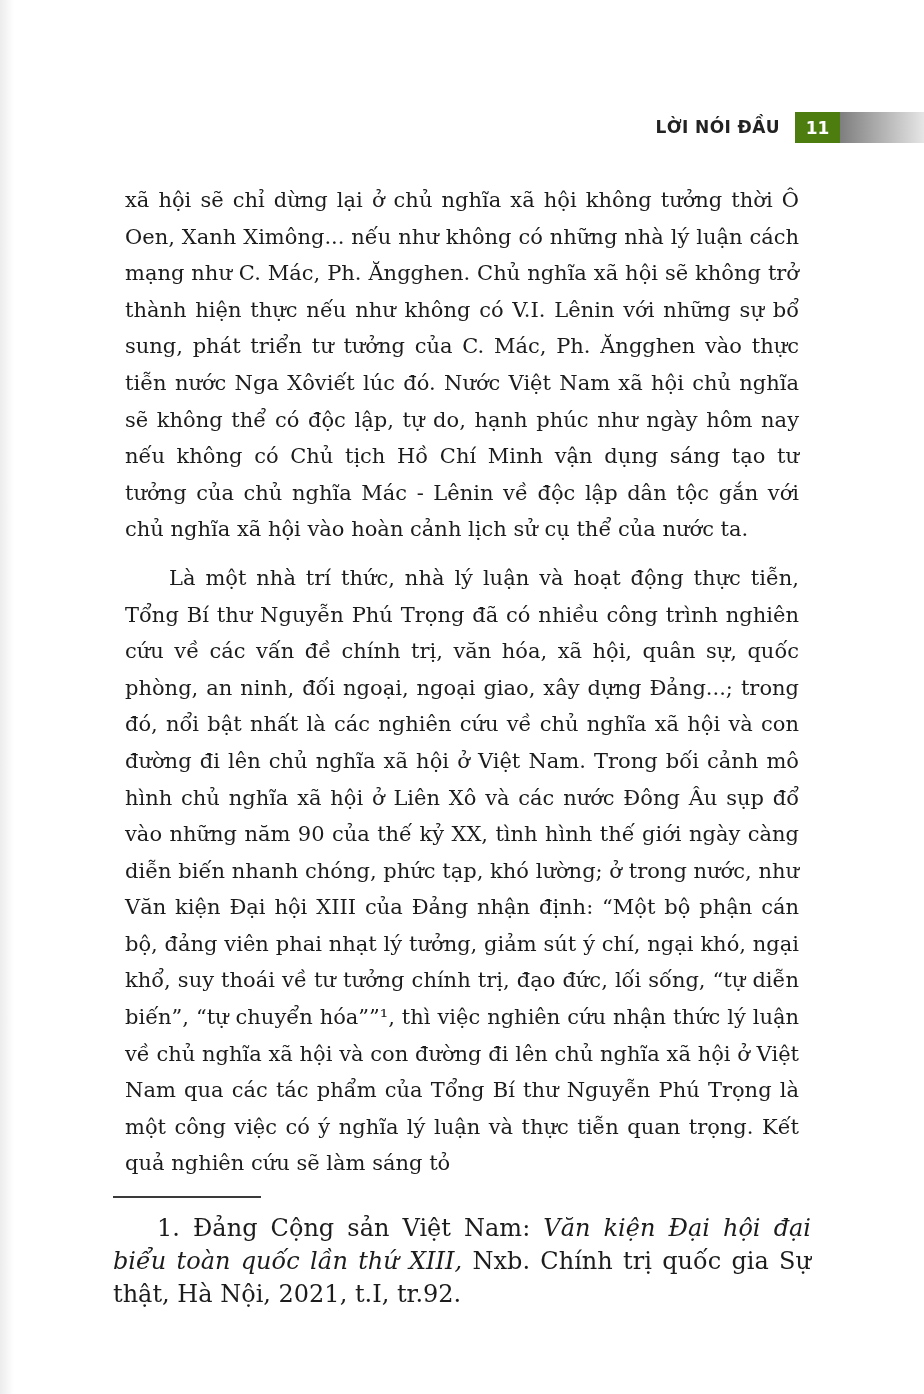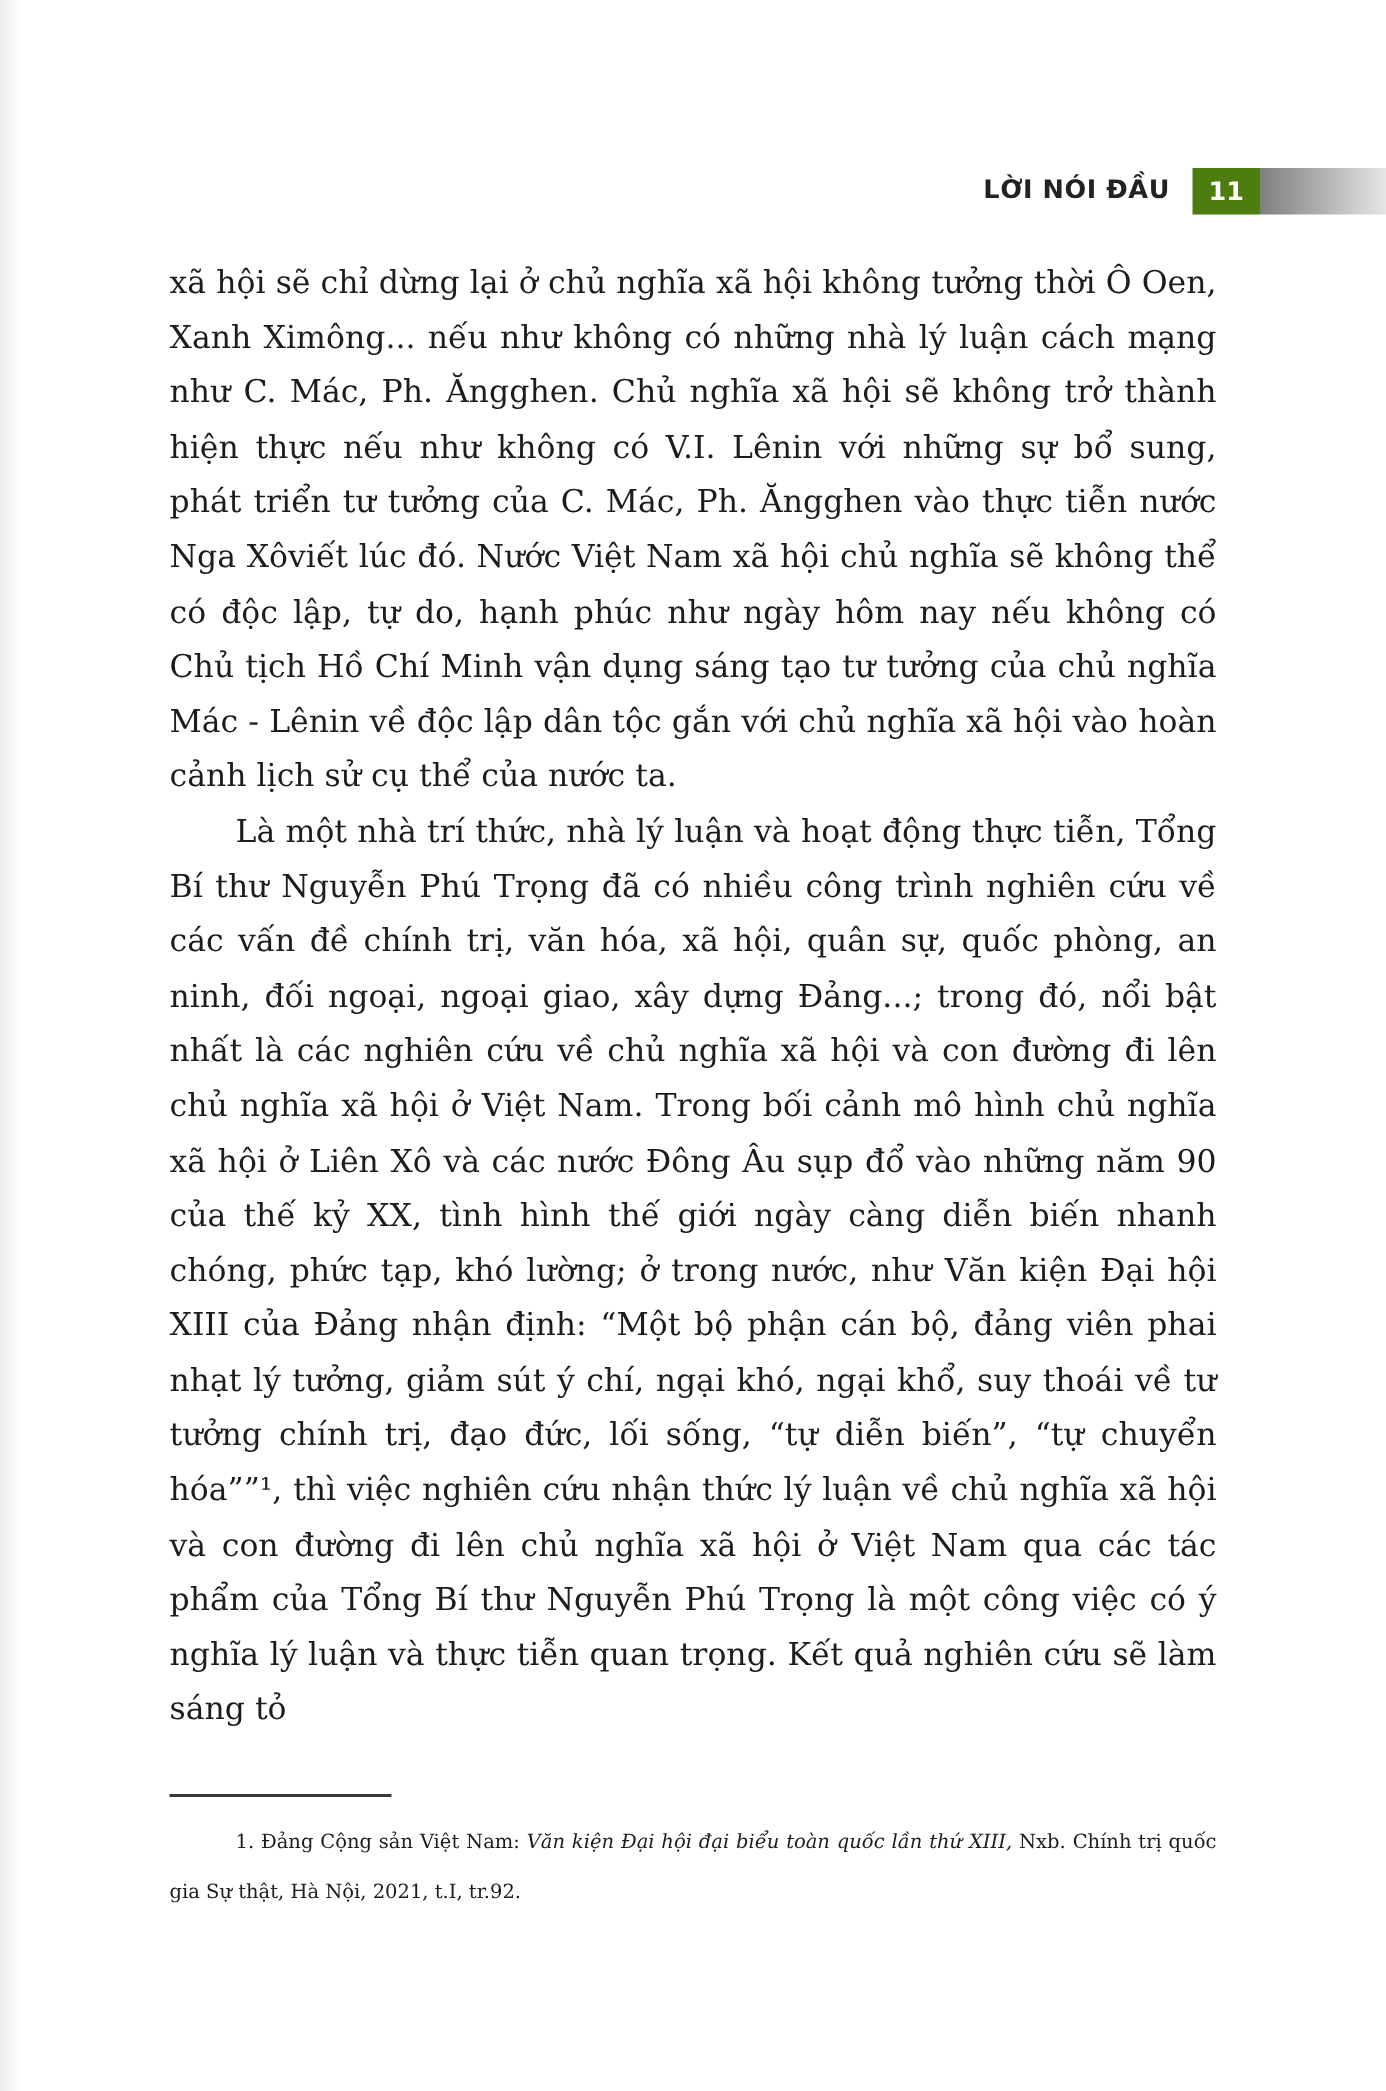--- a/index.html
+++ b/index.html
@@ -63,21 +63,21 @@
   }
 
   
   .page-body {
     position: absolute;
     left: 113px;
     top: 170px;
     width: 698px;
   }
   .body-par {
-    margin: 0;
+    margin: 12px;
     font-size: 21px;
     line-height: 36.6px;
     text-align: justify;
     color: #1c1c1c;
   }
   .body-par.indent { text-indent: 44px; }
 
   
   .footnote-area {
     position: absolute;
@@ -86,21 +86,21 @@
     width: 698px;
   }
   .footnote-separator {
     width: 148px;
     height: 0;
     border-top: 2px solid #3a3a3a;
     margin: 0 0 14px 0;
   }
   .footnote {
     margin: 0;
-    font-size: 13px;
+    font-size: 24px;
     line-height: 33px;
     text-align: justify;
     text-indent: 44px;
     color: #1c1c1c;
   }
   .footnote .italic { font-style: italic; }
 </style>
 </head>
 <body>
 

